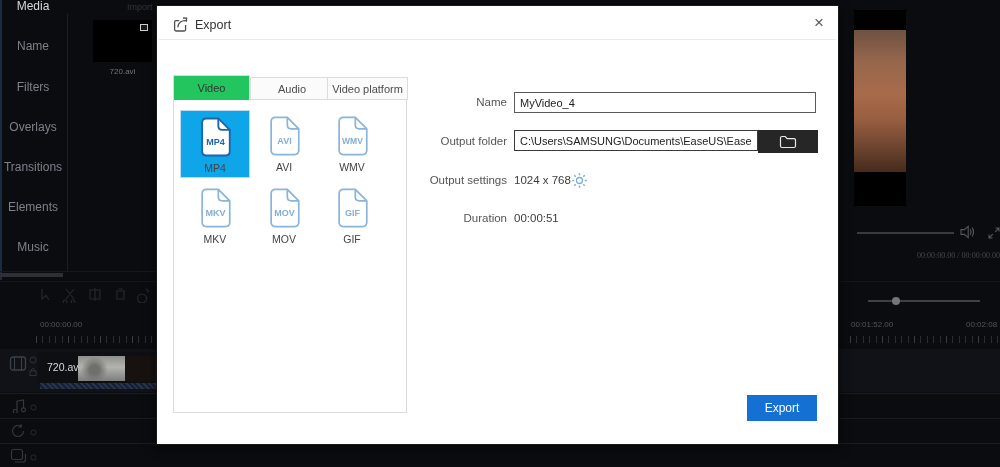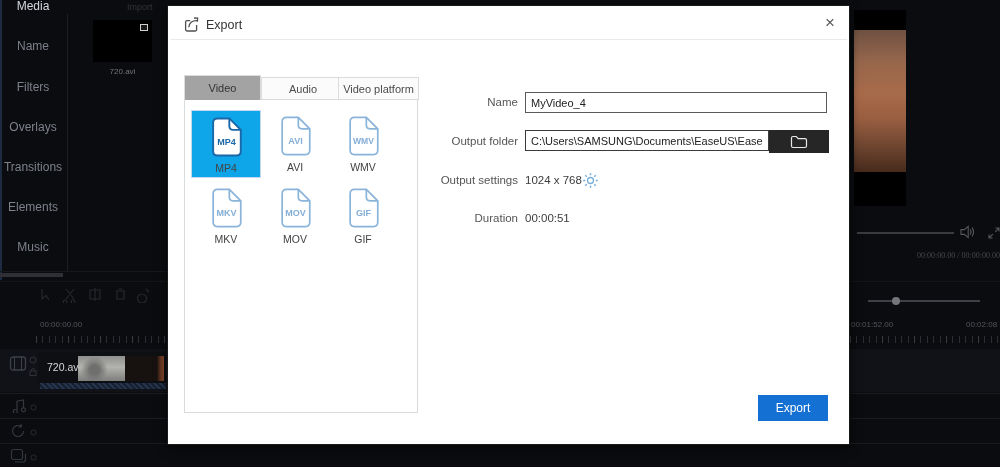--- a/index.html
+++ b/index.html
@@ -47,31 +47,31 @@
                  linear-gradient(180deg,#8f8f8d,#b3b3b0 45%,#7d7d7b);}
   .clip-thumb2{position:absolute;left:87px;top:4px;width:39px;height:25px;
       background:linear-gradient(90deg,#17120f 0 82%,#5e3220 90%,#8a4a2a 100%);}
   .audio-bar{left:40px;top:383px;width:126px;height:6px;
       background:repeating-linear-gradient(45deg,#26354f 0 2px,#17202f 2px 4px);}
 
   .track-ico{position:absolute;}
   .faint-tools{left:38px;top:287px;}
 
   
-  .dialog{left:167px;top:5px;width:683px;height:440px;background:#fff;z-index:10;
+  .dialog{left:156px;top:5px;width:683px;height:440px;background:#fff;z-index:10;
           border:1px solid #191919;box-shadow:0 3px 10px rgba(0,0,0,.6);}
   .dlg-title{position:absolute;left:38px;top:12px;font-size:12.5px;color:#333;}
   .dlg-divider{position:absolute;left:2px;top:33px;width:677px;height:1px;background:#eaeaea;}
   .dlg-close{position:absolute;left:648px;top:4px;width:28px;height:26px;border:none;background:none;
              font-size:17px;color:#5a5a5a;cursor:pointer;line-height:26px;text-align:center;padding:0;
              font-family:"Liberation Sans",sans-serif;}
 
   .tab{position:absolute;top:71px;height:23px;border:1px solid #dcdcdc;background:#fbfbfc;
        font-size:11px;color:#4c4c4c;text-align:center;line-height:22px;cursor:pointer;}
-  .tab.active{background:#a3a3a3;border-bottom:none;height:25px;z-index:3;top:69px;line-height:25px;color:#333;}
+  .tab.active{background:#22c55e;border-bottom:none;height:25px;z-index:3;top:69px;line-height:25px;color:#333;}
   .fmt-panel{position:absolute;left:16px;top:93px;width:234px;height:314px;border:1px solid #d9dbdd;background:#fff;}
 
   .fmt-card{position:absolute;width:70px;height:68px;text-align:center;cursor:pointer;}
   .fmt-card.sel{background:#0ea5e9;border:1px solid #c2daf0;}
   .fmt-card svg{margin-top:6px;}
   .fmt-label{font-size:10.5px;color:#434343;margin-top:1px;}
 
   .fld-label{position:absolute;left:255px;width:95px;text-align:right;
              font-size:11.5px;color:#555;}
   .fld-input{position:absolute;left:357px;height:21px;border:1px solid #5a5a5a;background:#fff;

